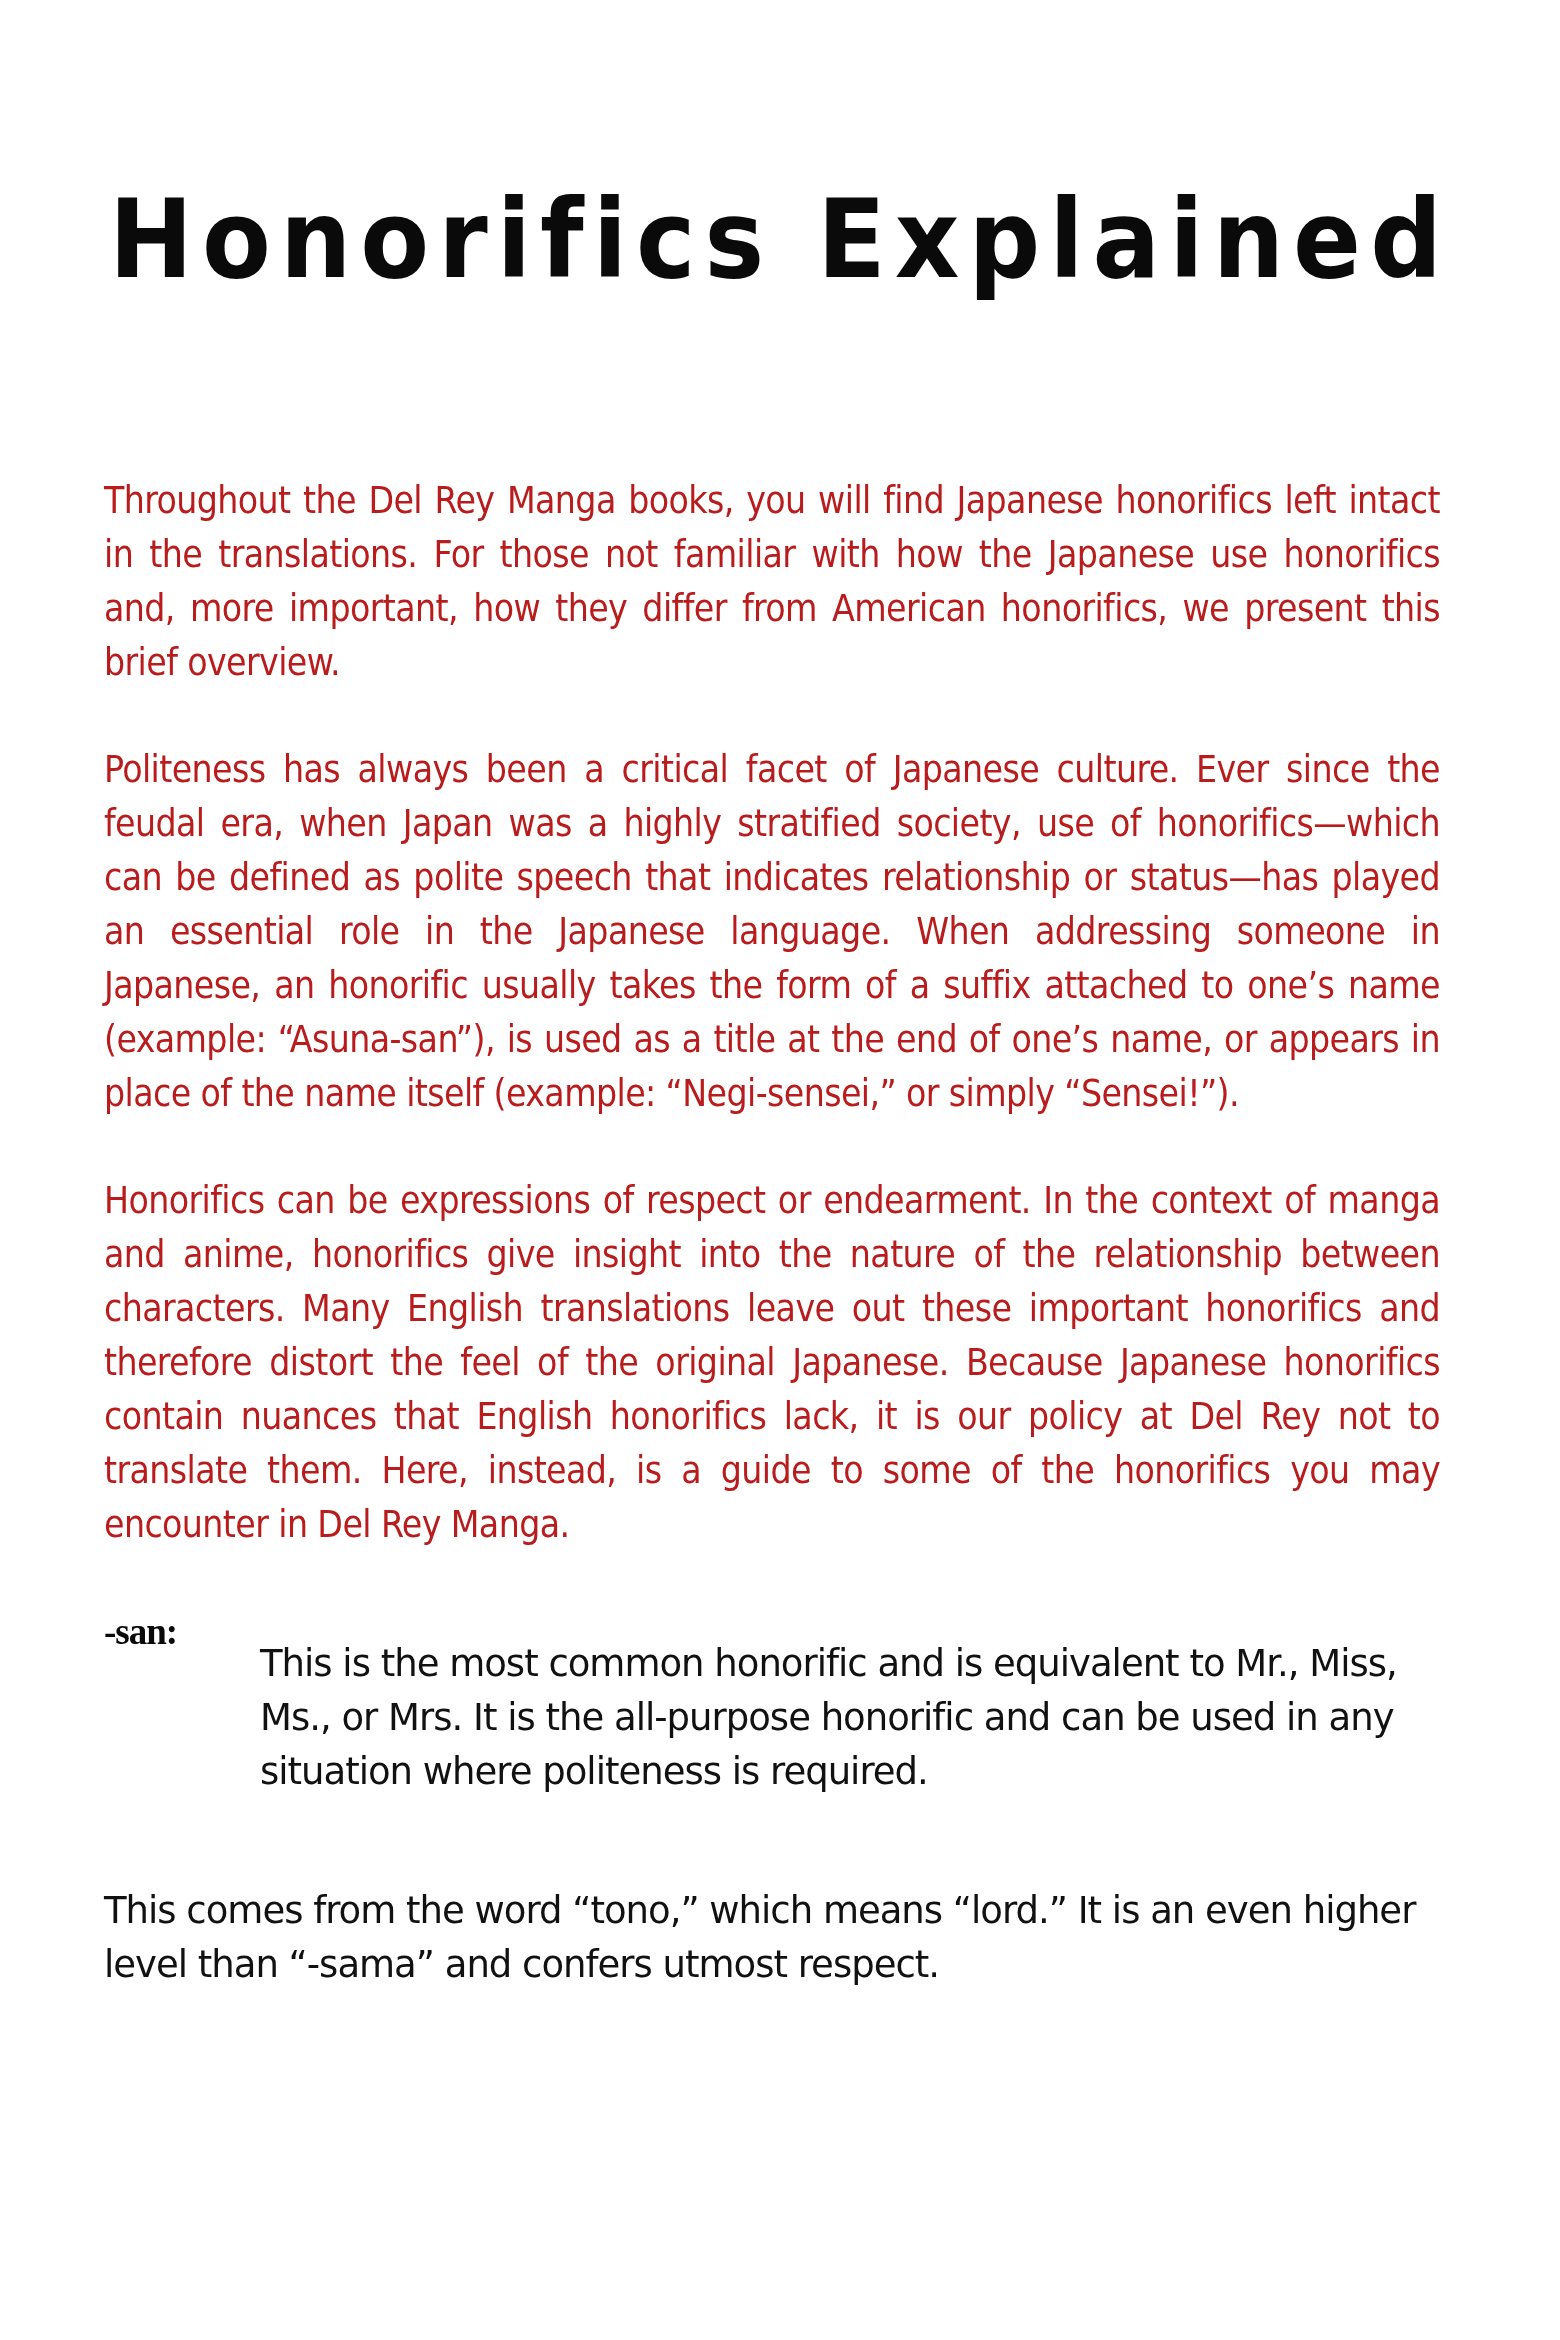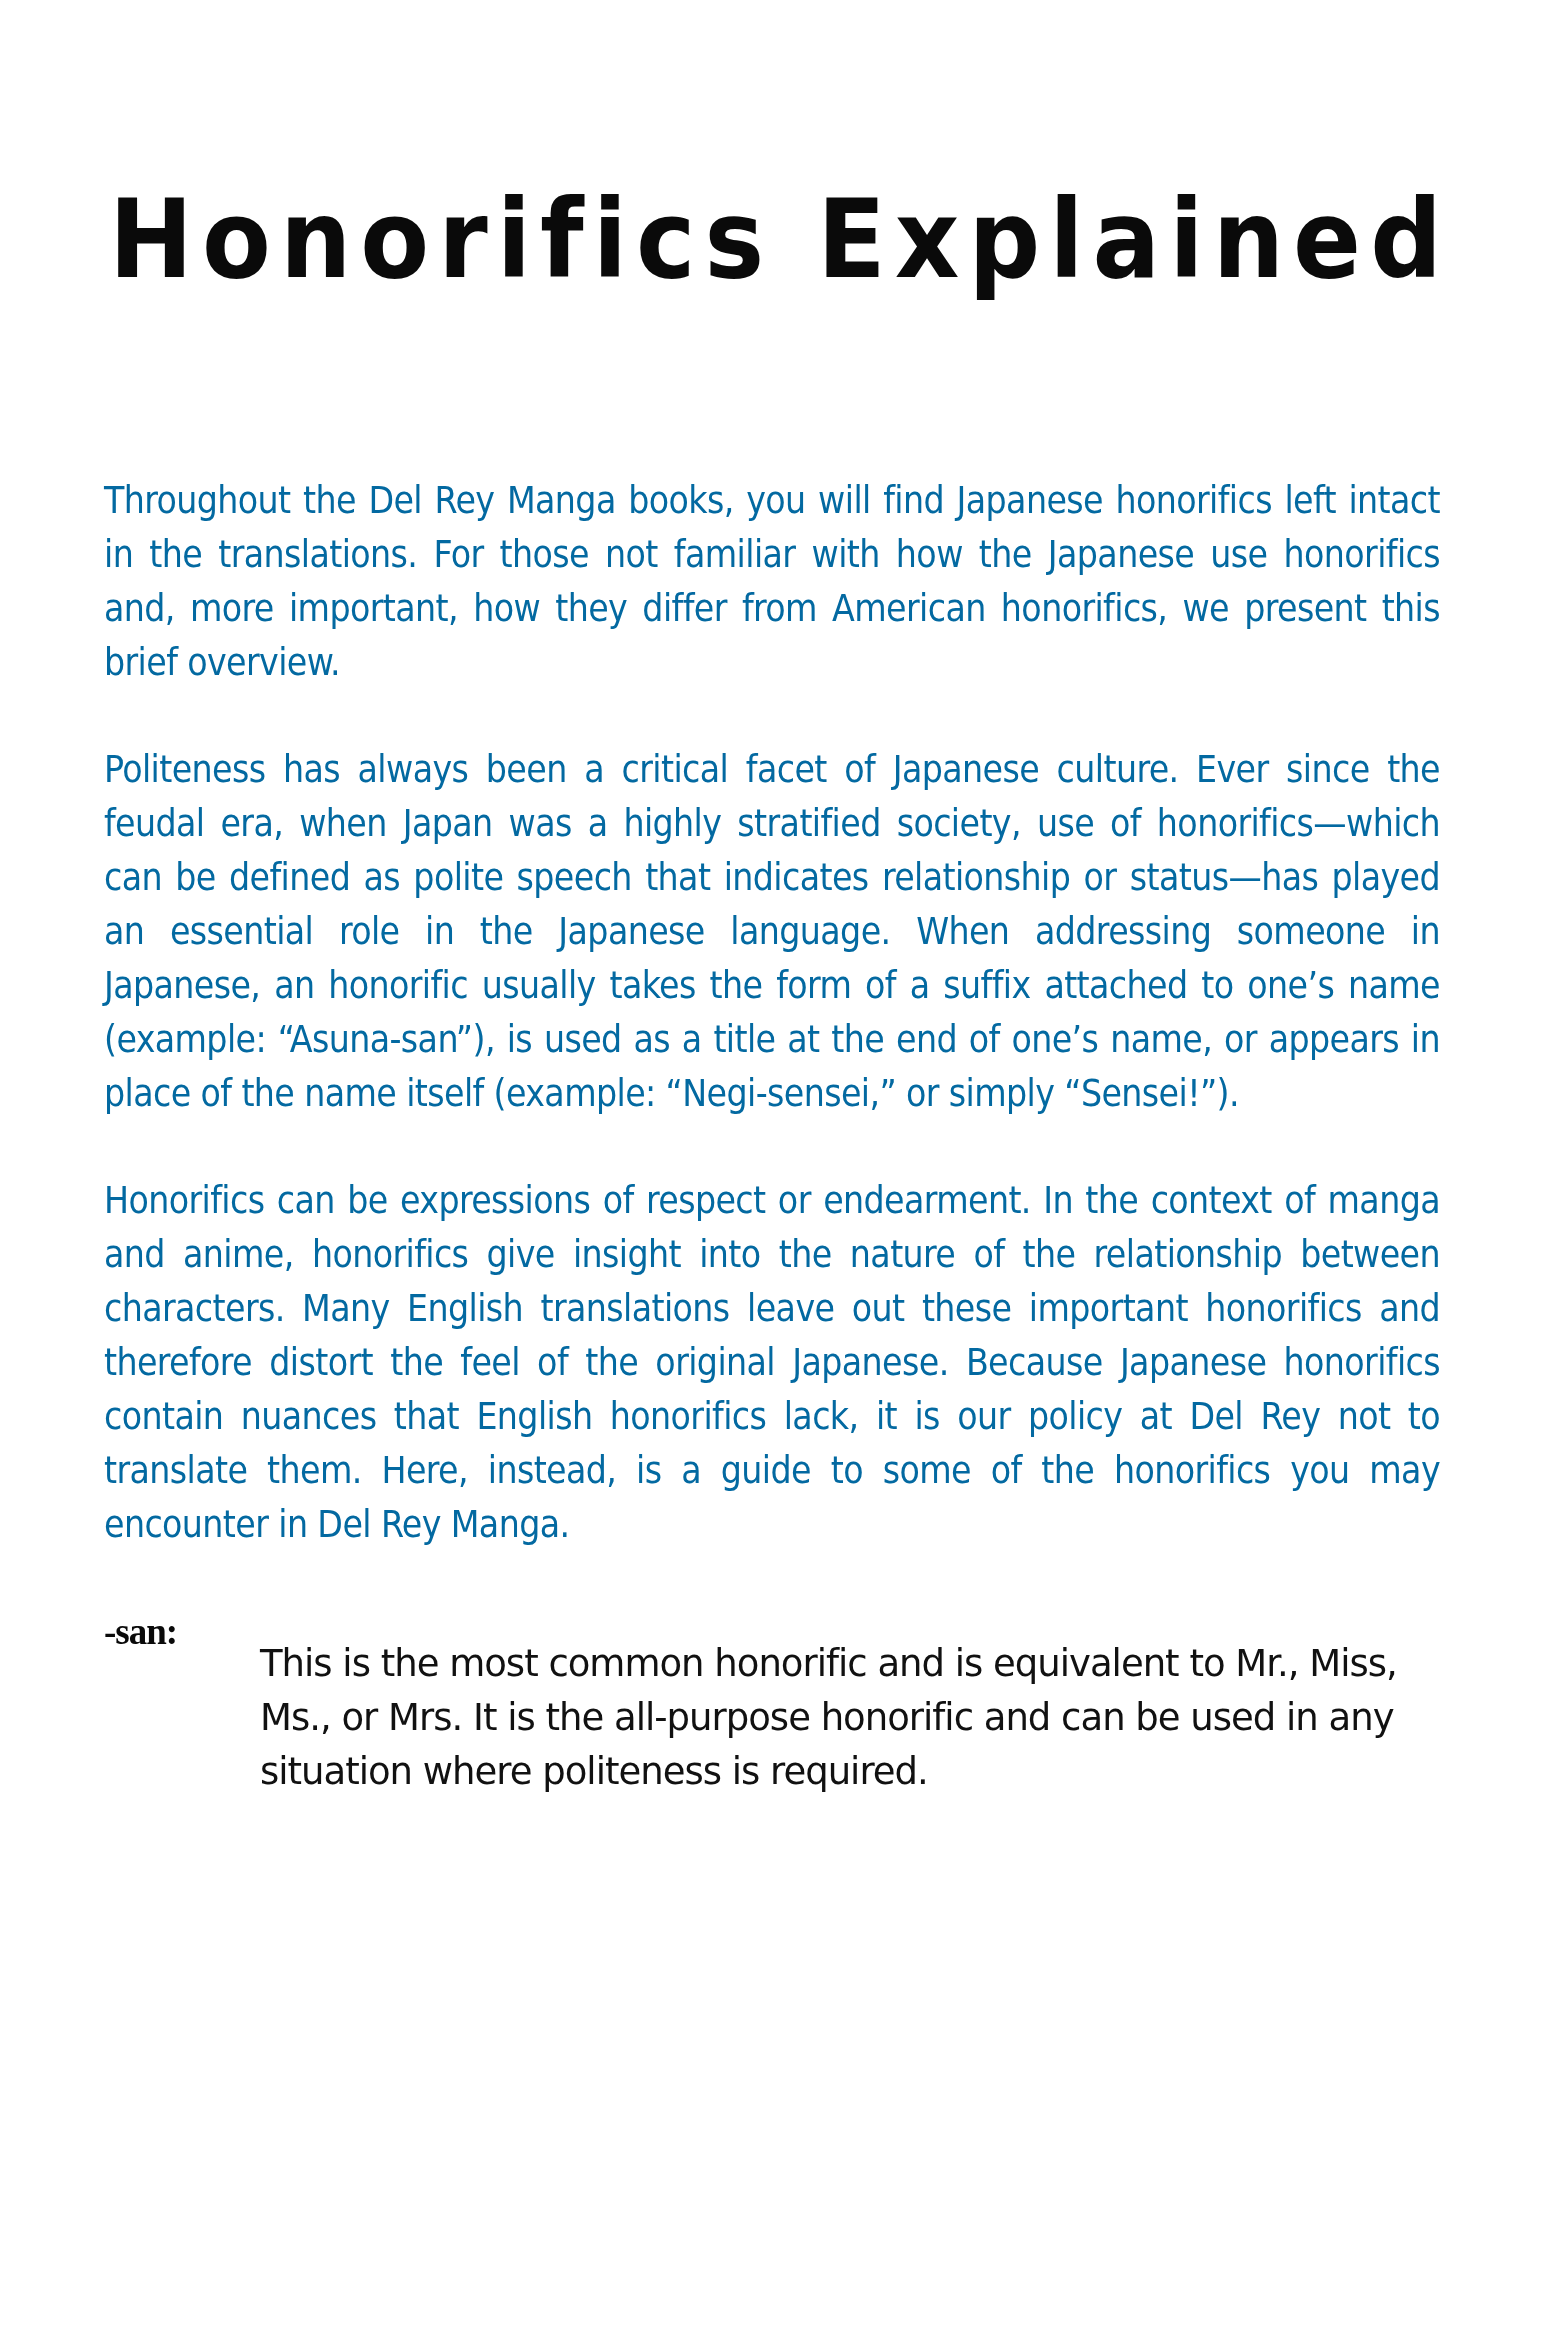--- a/index.html
+++ b/index.html
@@ -7,21 +7,21 @@
   .title {
     position: absolute; left: 0; width: 1560px; top: 98px;
     text-align: center; font-family: "DejaVu Sans", sans-serif; font-weight: bold;
     font-size: 109px; letter-spacing: 9.8px; line-height: 137px; color: #0a0a0a;
     transform: scaleX(0.92);
   }
   .page { position: absolute; left: 104px; width: 1336px; top: 474px; }
   .para {
     font-family: "DejaVu Sans Condensed", "DejaVu Sans", sans-serif;
     font-size: 37px; line-height: 54px; text-align: justify; margin: 0 0 53px 0;
-    color: #0369a1; letter-spacing: -0.6px;
+    color: #b91c1c; letter-spacing: -0.6px;
   }
   .def { display: flex; margin: 0 0 53px 0; }
   .term {
     flex: 0 0 156px; font-family: Liberation Serif, serif; font-weight: bold;
     font-size: 37px; line-height: 54px; letter-spacing: -1px; color: #0a0a0a;
   }
   .desc {
     flex: 1; font-family: "DejaVu Sans", sans-serif; font-size: 37px; line-height: 54px;
     letter-spacing: -1px; color: #111; margin-top: 32px;
   }
@@ -34,15 +34,16 @@
 <div class="page">
   <p class="para">Throughout the Del Rey Manga books, you will find Japanese honorifics left intact in the translations. For those not familiar with how the Japanese use honorifics and, more important, how they differ from American honorifics, we present this brief overview.</p>
   <p class="para">Politeness has always been a critical facet of Japanese culture. Ever since the feudal era, when Japan was a highly stratified society, use of honorifics—which can be defined as polite speech that indicates relationship or status—has played an essential role in the Japanese language. When addressing someone in Japanese, an honorific usually takes the form of a suffix attached to one’s name (example: “Asuna-san”), is used as a title at the end of one’s name, or appears in place of the name itself (example: “Negi-sensei,” or simply “Sensei!”).</p>
   <p class="para">Honorifics can be expressions of respect or endearment. In the context of manga and anime, honorifics give insight into the nature of the relationship between characters. Many English translations leave out these important honorifics and therefore distort the feel of the original Japanese. Because Japanese honorifics contain nuances that English honorifics lack, it is our policy at Del Rey not to translate them. Here, instead, is a guide to some of the honorifics you may encounter in Del Rey Manga.</p>
 
   <div class="def">
     <span class="term">-san:</span>
     <span class="desc">This is the most common honorific and is equivalent to Mr., Miss, Ms., or Mrs. It is the all-purpose honorific and can be used in any situation where politeness is required.</span>
   </div>
   <div class="def">
+    <span class="desc">This comes from the word “tono,” which means “lord.” It is an even higher level than “-sama” and confers utmost respect.</span>
   </div>
 </div>
 
 
 </body></html>

